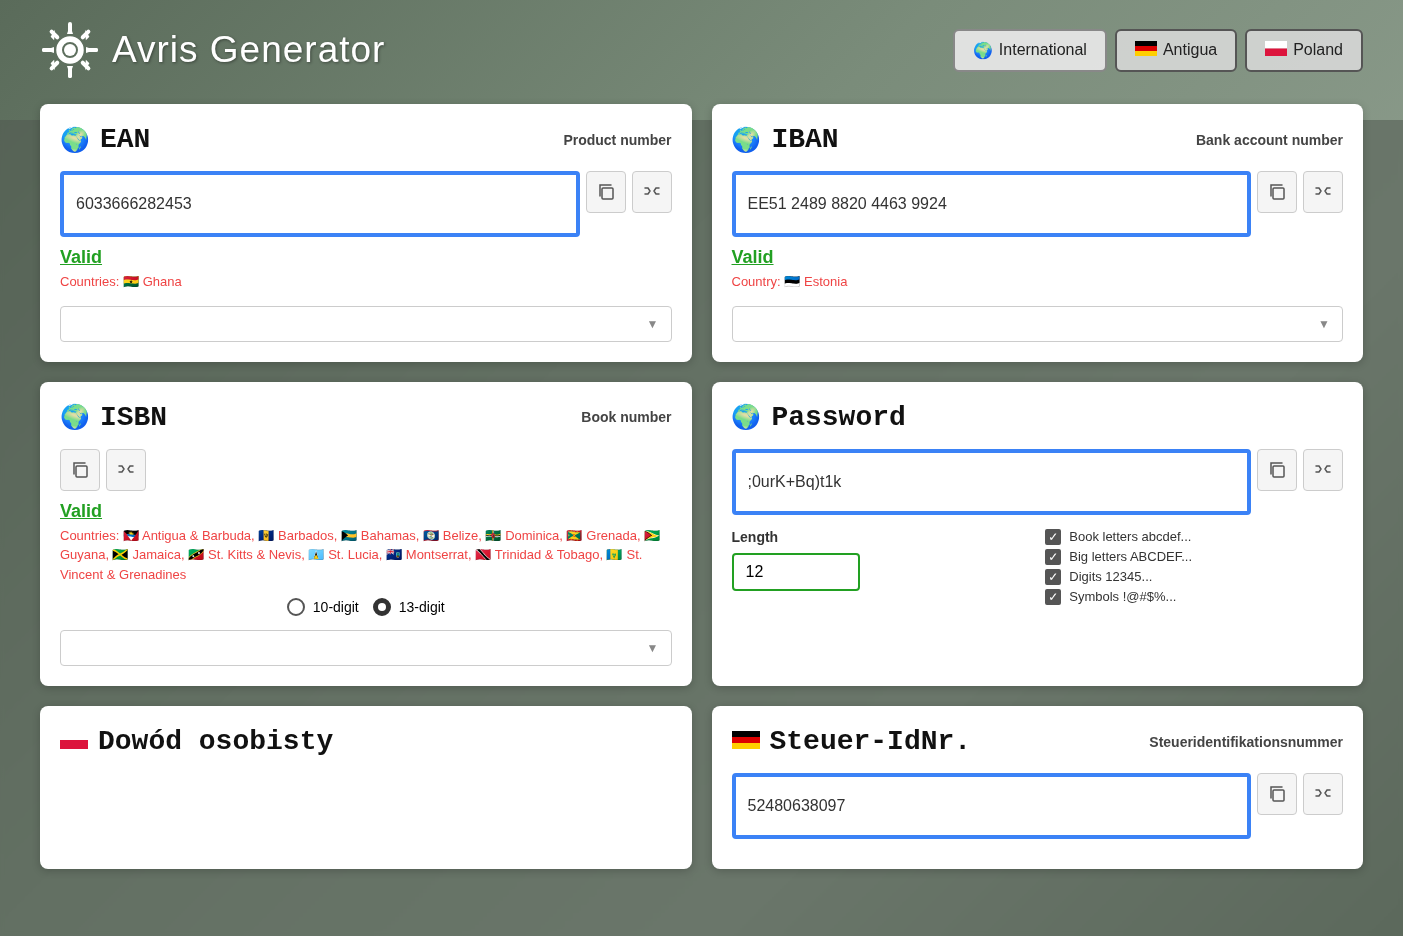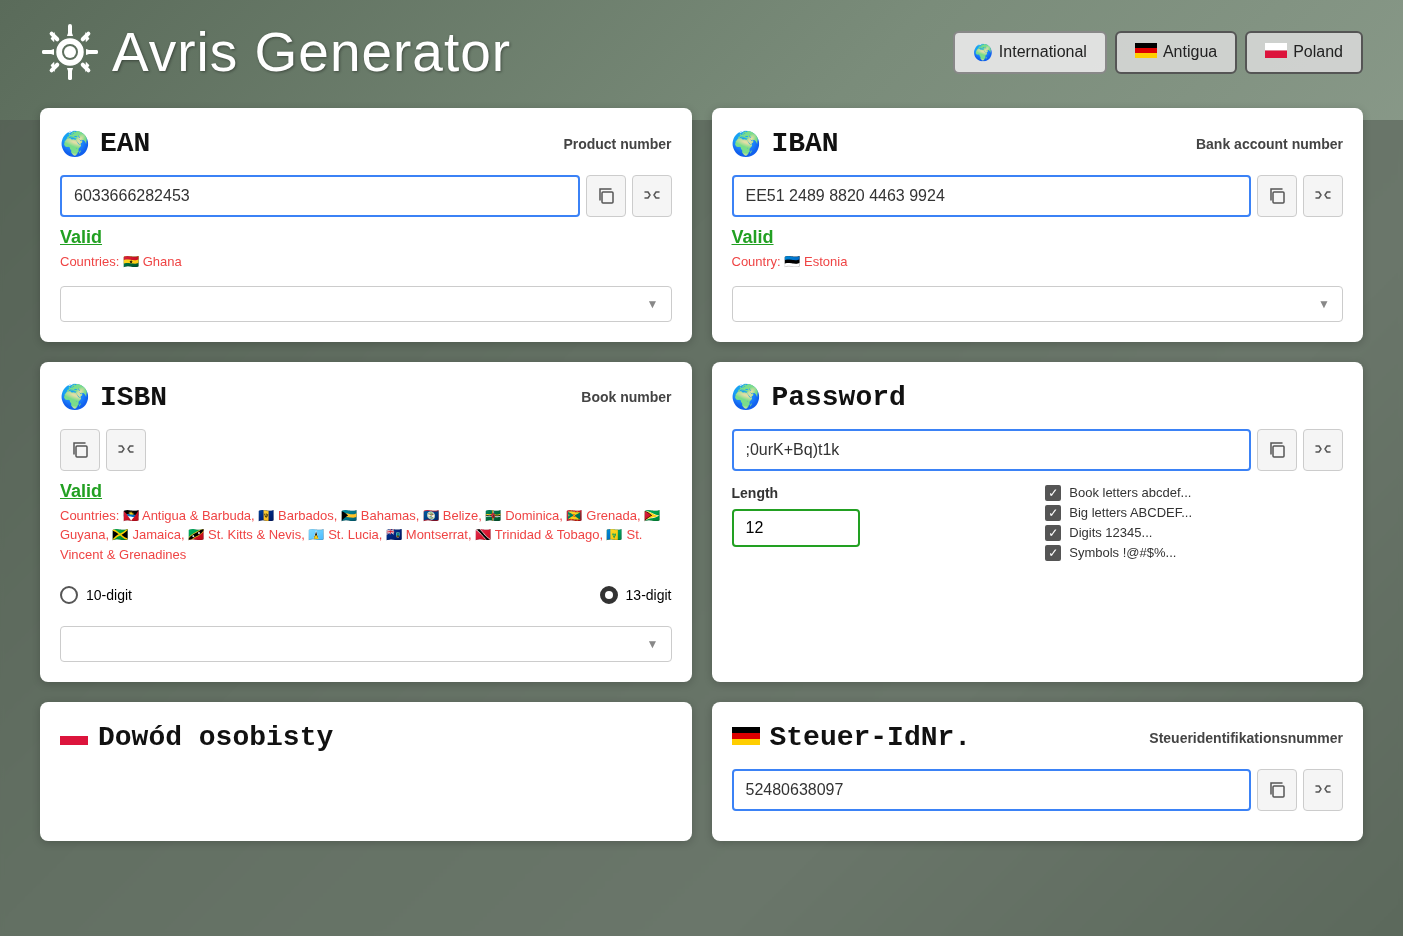--- a/index.html
+++ b/index.html
@@ -50,21 +50,21 @@
       gap: 12px;
     }
 
     .gear-icon {
       width: 60px;
       height: 60px;
       color: white;
     }
 
     .app-title {
-      font-size: 55px;
+      font-size: 37px;
       font-weight: 300;
       color: white;
       font-family: 'Trebuchet MS', sans-serif;
       text-shadow: 1px 1px 3px rgba(0,0,0,0.4);
       letter-spacing: 1px;
     }
 
     .nav-buttons {
       display: flex;
       gap: 8px;
@@ -131,23 +131,23 @@
 
     
     .input-row {
       display: flex;
       gap: 6px;
       margin-bottom: 10px;
     }
 
     .gen-input {
       flex: 1;
-      border: 2px solid #3b82f6;
+      border: 4px solid #3b82f6;
       border-radius: 4px;
-      padding: 10px 12px;
+      padding: 20px 12px;
       font-size: 16px;
       color: #333;
       outline: none;
     }
 
     .icon-btn {
       width: 40px;
       height: 42px;
       border: 1px solid #ccc;
       border-radius: 4px;
@@ -190,22 +190,22 @@
 
     .dropdown-arrow {
       font-size: 12px;
       color: #888;
     }
 
     
     .radio-row {
       display: flex;
       gap: 14px;
-      margin: 22px 0;
-      justify-content: space-between;
+      margin: 14px 0;
+      justify-content: center;
     }
 
     .radio-option {
       display: flex;
       align-items: center;
       gap: 8px;
       font-size: 14px;
       cursor: pointer;
     }
 

